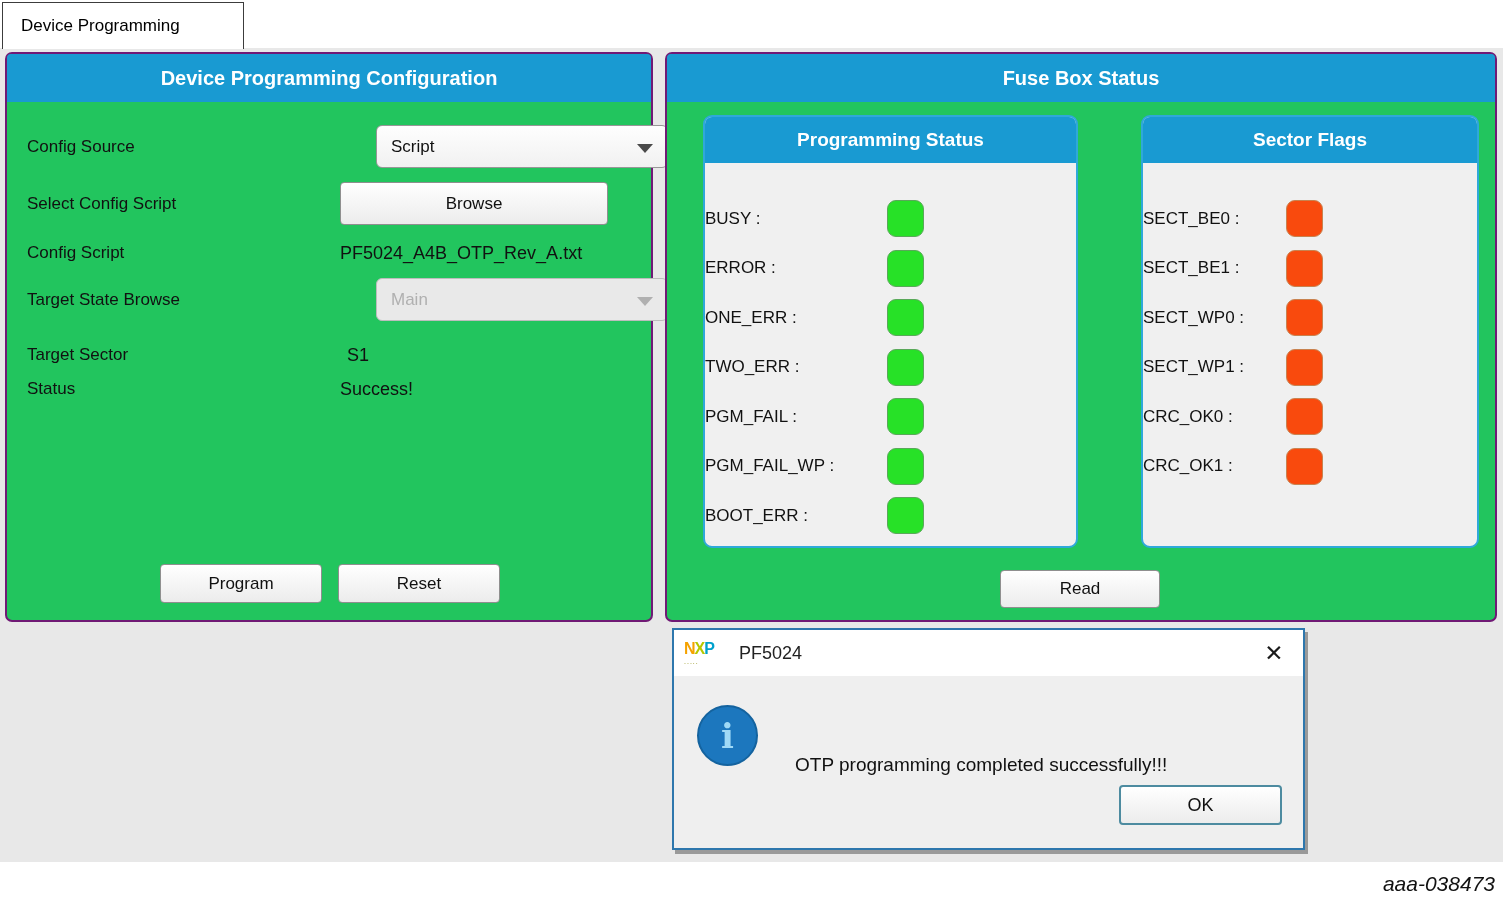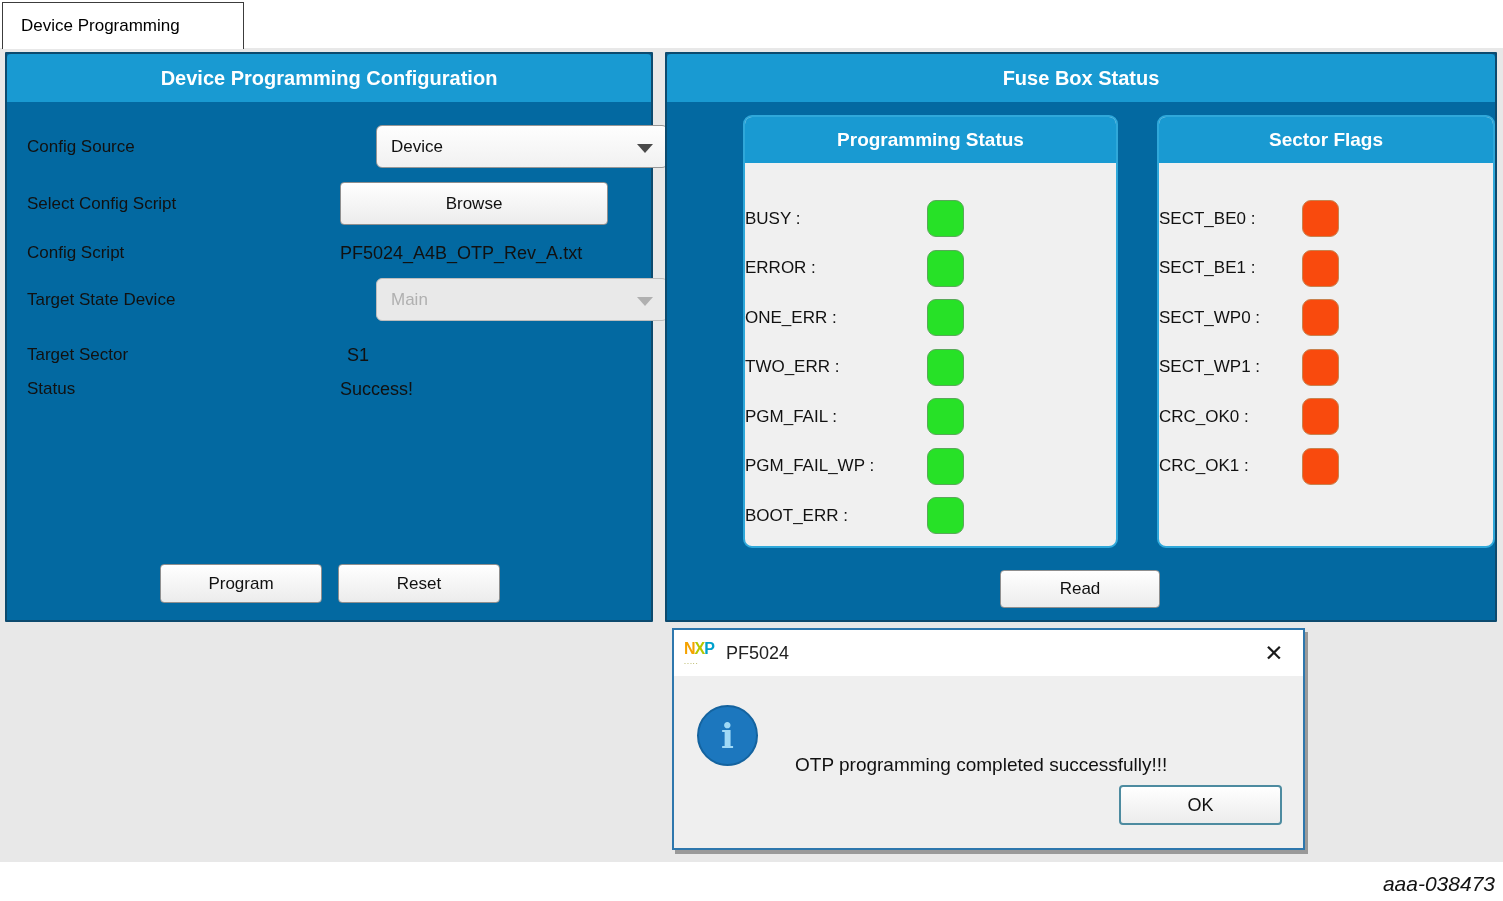--- a/index.html
+++ b/index.html
@@ -8,25 +8,25 @@
 
   
   .main-bg { position:absolute; left:0; top:48px; width:1503px; height:814px; background:#e8e8e8; }
 
   
   .tab { position:absolute; left:2px; top:2px; width:242px; height:47px; background:#fff;
          border:1px solid #3c3c3c; border-bottom:none; }
   .tab-label { display:block; padding-left:18px; line-height:45px; font-size:17px; color:#000; }
 
   
-  .panel { position:absolute; background:#0369a1; border:2px solid #0c4a6e; border-radius:1px; }
+  .panel { position:absolute; background:#22c55e; border:2px solid #701a75; border-radius:7px; }
   .panel-header { height:48px; background:#199ad2; border-radius:4px 4px 0 0;
                   display:flex; align-items:center; justify-content:center;
                   color:#fff; font-size:20px; font-weight:bold; }
-  .subpanel { position:absolute; background:#f0f0f0; border:2px solid #2fa8da; border-radius:9px; overflow:hidden;margin-left:40px; }
+  .subpanel { position:absolute; background:#f0f0f0; border:2px solid #2fa8da; border-radius:9px; overflow:hidden; }
   .subpanel-header { height:46px; background:#199ad2; display:flex; align-items:center; justify-content:center;
                      color:#fff; font-size:19px; font-weight:bold; }
 
   
   .row { position:absolute; left:0; width:100%; display:flex; align-items:center;padding-left:36px; }
   .row .lab { position:absolute; left:20px; font-size:17px; color:#111; }
   .ctrl { position:absolute; left:333px; width:292px; }
 
   .combo { height:43px; background:linear-gradient(#fefefe,#f1f1f1); border:1px solid #979797; border-radius:6px;
            display:flex; align-items:center; padding:0 14px; font-size:17px; color:#111; position:relative; cursor:default; }
@@ -48,21 +48,21 @@
   .led { width:37px; height:37px; border-radius:9px; }
   .led-green  { background:#27e127; border:1px solid #5aa85a; }
   .led-orange { background:#f94a0d; border:1px solid #c8824f; }
   .pw .slab { width:182px; }
   .sw .slab { width:143px; }
 
   
   .dialog { position:absolute; left:672px; top:628px; width:633px; height:222px;
             background:#efefef; border:2px solid #2e77ad; box-shadow:3px 4px 0 rgba(110,110,110,.65); }
   .dialog-titlebar { height:46px; background:#ffffff; display:flex; align-items:center; padding:0 10px; position:relative; }
-  .nxp-logo { display:flex; flex-direction:column; margin-right:12px; line-height:1; }
+  .nxp-logo { display:flex; flex-direction:column; margin-right:25px; line-height:1; }
   .nxp-letters { font-size:16px; font-weight:bold; letter-spacing:-1px; }
   .nxp-n { color:#f5a200; } .nxp-x { color:#b7c800; } .nxp-p { color:#00a1cd; }
   .nxp-dots { font-size:7px; color:#8a8a00; letter-spacing:1px; margin-top:1px; }
   .dialog-title { font-size:18px; color:#222; }
   .dialog-close { position:absolute; right:14px; top:8px; width:30px; height:30px; display:flex;
                   align-items:center; justify-content:center; font-size:23px; color:#1a1a1a; cursor:pointer; }
   .info-icon { position:absolute; left:23px; top:75px; width:61px; height:61px; border-radius:50%;
                background:#1c77be; border:2px solid #14639f; display:flex; align-items:center; justify-content:center;
                color:#9fd9f6; font-size:34px; font-weight:bold; font-family:"DejaVu Serif", serif; }
   .dialog-message { position:absolute; left:121px; top:124px; font-size:19px; color:#111; }
@@ -81,37 +81,37 @@
   <div class="tab">
     <span class="tab-label">Device Programming</span>
   </div>
 
   <div class="panel" style="left:5px; top:52px; width:648px; height:570px;">
     <div class="panel-header">Device Programming Configuration</div>
 
     <div class="row" style="top:71px; height:43px;">
       <span class="lab">Config Source</span>
       <div class="ctrl combo">
-        <span>Device</span>
+        <span>Script</span>
         <span class="arrow"></span>
       </div>
     </div>
 
     <div class="row" style="top:128px; height:43px;">
       <span class="lab">Select Config Script</span>
       <button class="ctrl btn btn-browse">Browse</button>
     </div>
 
     <div class="row" style="top:186px; height:26px;">
       <span class="lab">Config Script</span>
       <span class="ctrl value-text">PF5024_A4B_OTP_Rev_A.txt</span>
     </div>
 
     <div class="row" style="top:224px; height:43px;">
-      <span class="lab">Target State Device</span>
+      <span class="lab">Target State Browse</span>
       <div class="ctrl combo disabled">
         <span>Main</span>
         <span class="arrow"></span>
       </div>
     </div>
 
     <div class="row" style="top:288px; height:26px;">
       <span class="lab">Target Sector</span>
       <span class="ctrl value-text" style="left:340px;">S1</span>
     </div>
@@ -155,21 +155,21 @@
           <span class="slab">PGM_FAIL_WP :</span>
           <span class="led led-green"></span>
         </div>
         <div class="status-row">
           <span class="slab">BOOT_ERR :</span>
           <span class="led led-green"></span>
         </div>
       </div>
     </div>
 
-    <div class="subpanel sw" style="left:450px; top:61px; width:338px; height:433px;">
+    <div class="subpanel sw" style="left:474px; top:61px; width:338px; height:433px;">
       <div class="subpanel-header">Sector Flags</div>
       <div class="status-rows">
         <div class="status-row">
           <span class="slab">SECT_BE0 :</span>
           <span class="led led-orange"></span>
         </div>
         <div class="status-row">
           <span class="slab">SECT_BE1 :</span>
           <span class="led led-orange"></span>
         </div>

